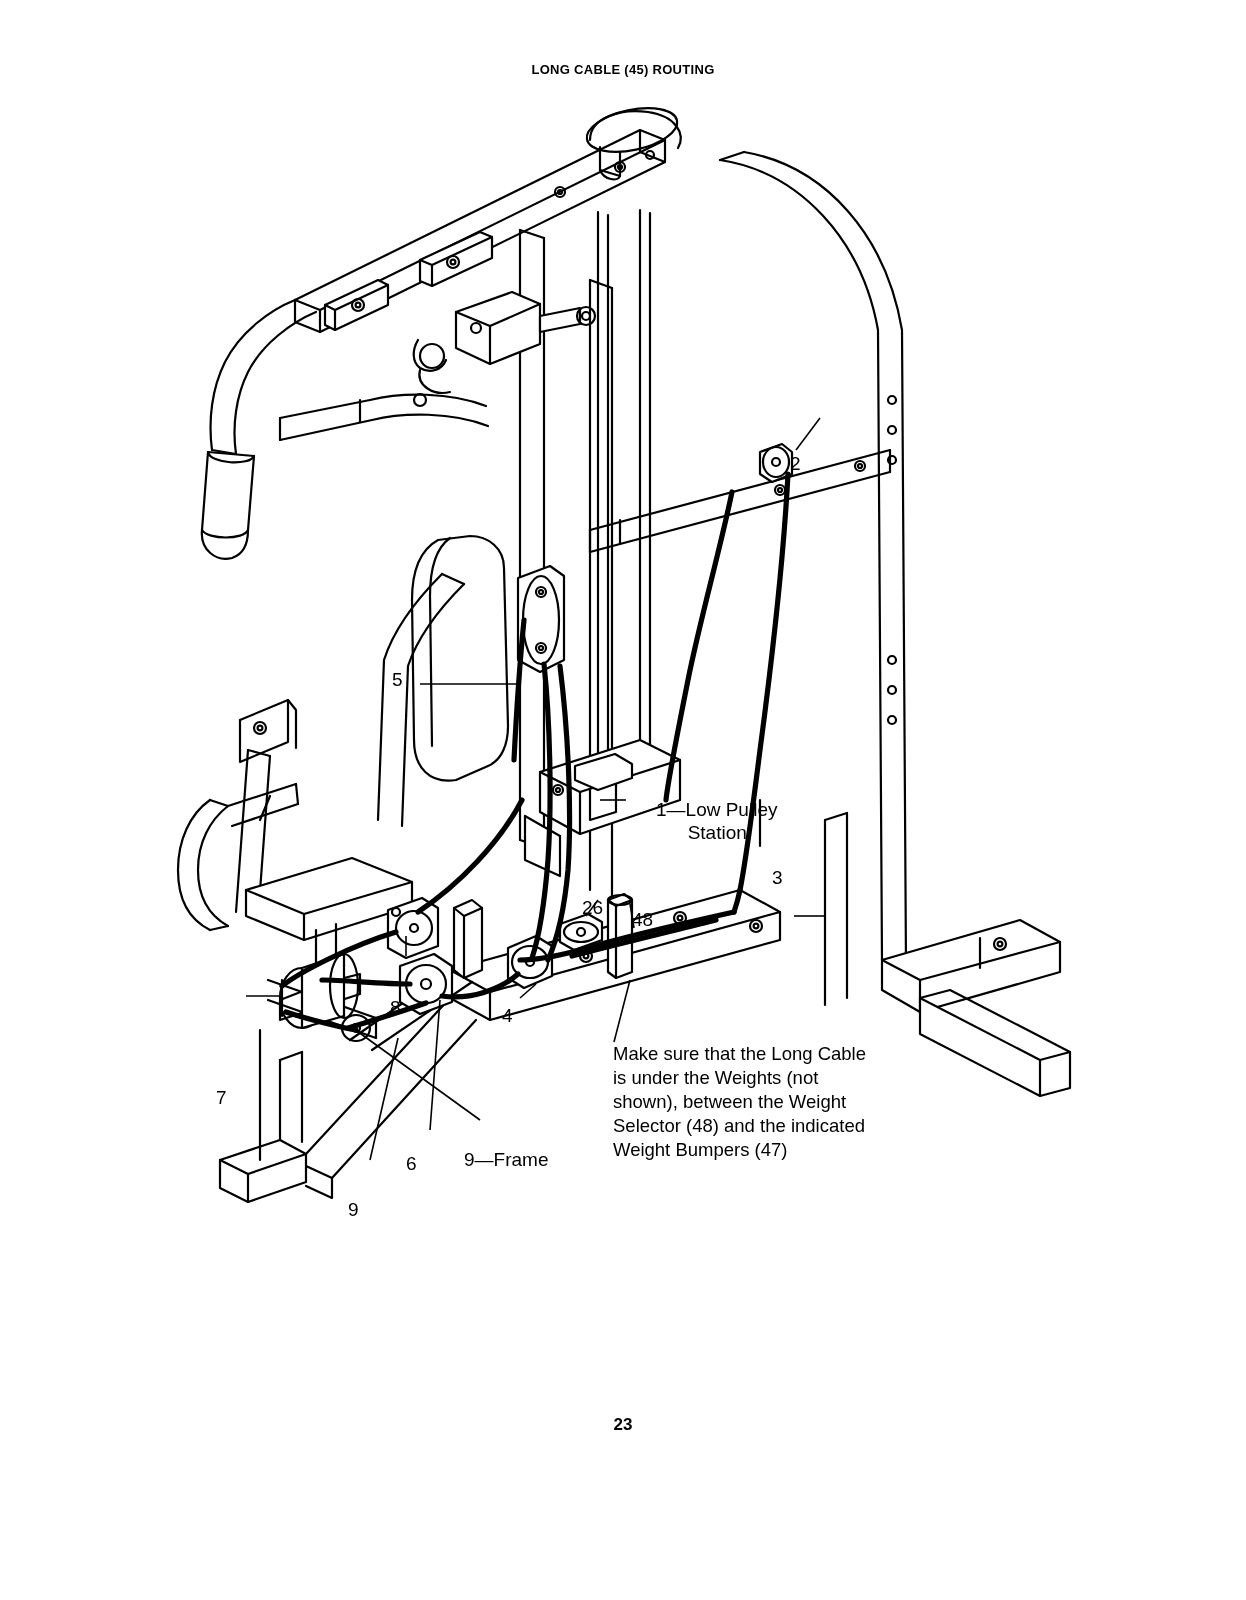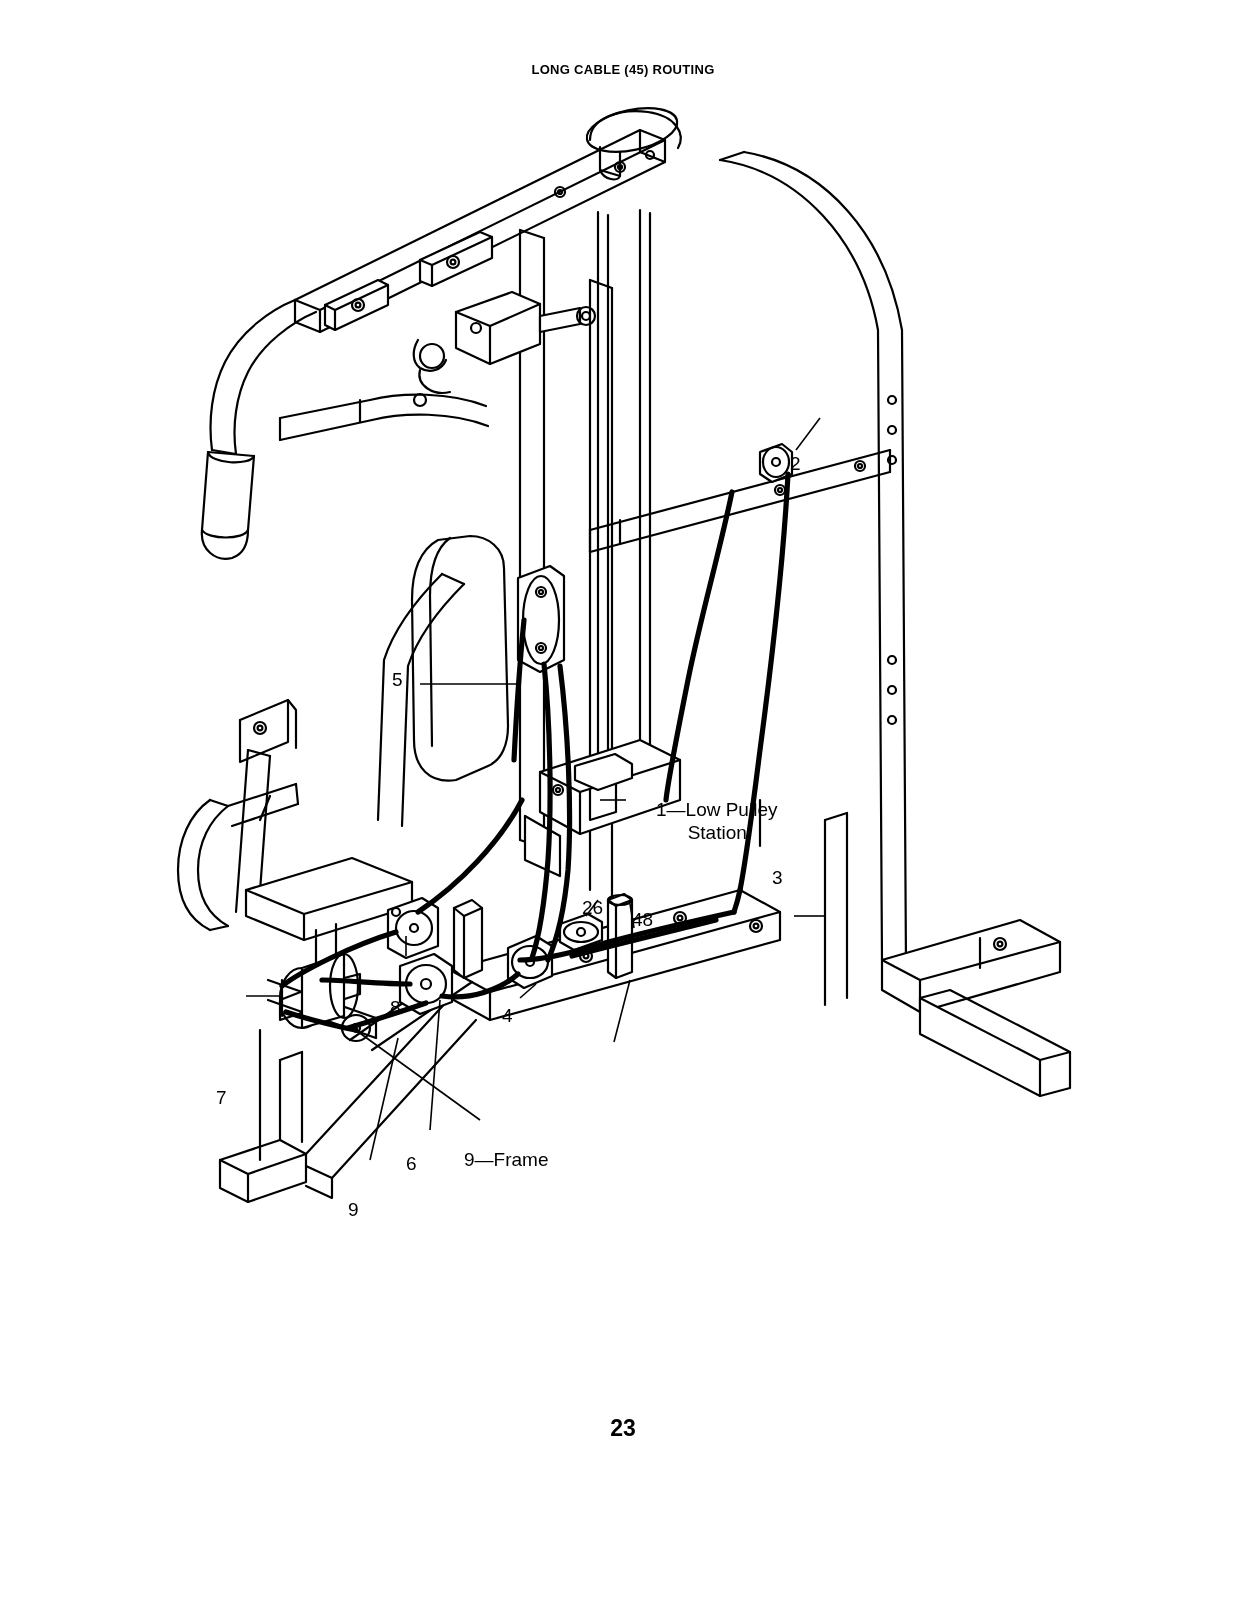--- a/index.html
+++ b/index.html
@@ -28,21 +28,21 @@
     font-size: 13px;
     font-weight: bold;
     letter-spacing: 0.3px;
   }
   #page-number {
     position: absolute;
     top: 1415px;
     left: 0;
     width: 100%;
     text-align: center;
-    font-size: 23px;
+    font-size: 17px;
     font-weight: bold;
   }
   #diagram-svg {
     position: absolute;
     top: 100px;
     left: 120px;
   }
   .callout {
     position: absolute;
     font-size: 19px;
@@ -352,16 +352,21 @@
   <div class="callout" style="top:996px; left:390px;">8</div>
 
   <div class="callout" style="top:1086px; left:216px;">7</div>
 
   <div class="callout" style="top:1152px; left:406px;">6</div>
 
   <div class="callout" style="top:1198px; left:348px;">9</div>
 
   <div class="callout" style="top:1148px; left:464px;">9—Frame</div>
 
+  <div class="note" style="top:1042px; left:613px;">Make sure that the Long Cable
+is under the Weights (not
+shown), between the Weight
+Selector (48) and the indicated
+Weight Bumpers (47)</div>
 
   <div id="page-number">23</div>
 
 </div>
 
 </body></html>

